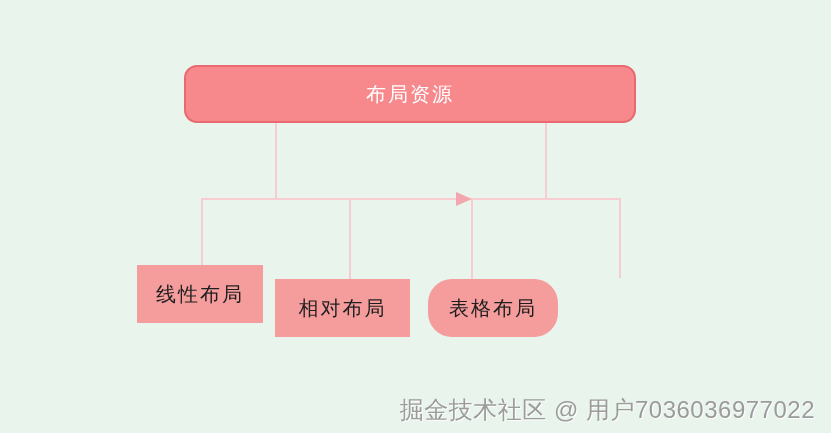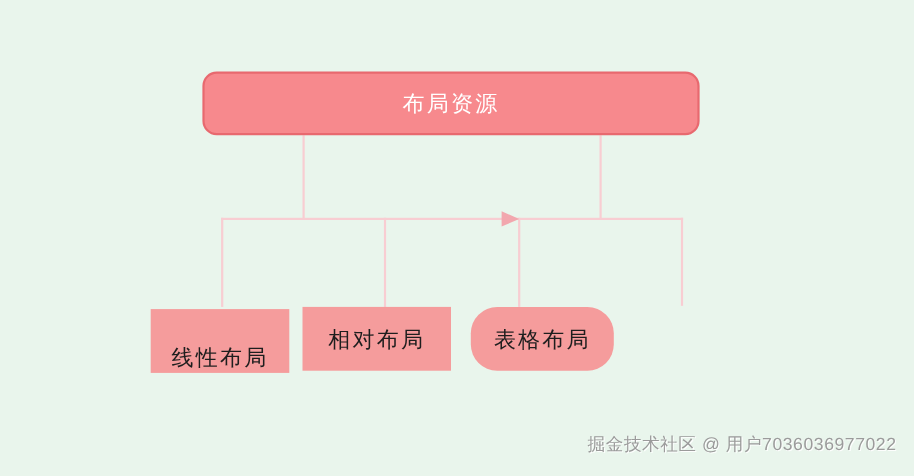--- a/index.html
+++ b/index.html
@@ -40,21 +40,21 @@
     width: 452px; height: 58px;
     background: var(--root-fill);
     border: 2px solid var(--root-border);
     border-radius: 13px;
     color: var(--root-text);
   }
   .node-child {
     background: var(--child-fill);
     color: var(--child-text);
   }
-  .n0 { left: 137px; top: 281px; width: 126px; height: 58px; align-items: flex-end; }
+  .n0 { left: 137px; top: 265px; width: 126px; height: 58px; }
   .n1 { left: 275px; top: 279px; width: 135px; height: 58px; text-align: center; }
   .n2 { left: 428px; top: 279px; width: 130px; height: 58px; border-radius: 24px; }
   .n3 { left: 562px; top: 278px; width: 131px; height: 57px; }
   .line {
     position: absolute;
     background: var(--connector);
   }
   .v-root-left  { left: 275px; top: 123px; width: 2px; height: 77px; }
   .v-root-right { left: 545px; top: 123px; width: 2px; height: 77px; }
   .h-bus        { left: 201px; top: 198px; width: 420px; height: 2px; }
@@ -66,21 +66,21 @@
     position: absolute;
     left: 456px; top: 192px;
     width: 0; height: 0;
     border-top: 7px solid transparent;
     border-bottom: 7px solid transparent;
     border-left: 16px solid var(--arrow);
   }
   .watermark {
     position: absolute;
     right: 13px; top: 394px;
-    font-size: 16px;
+    font-size: 24px;
     color: var(--watermark-text);
     text-shadow: 1px 1px 0 rgba(255,255,255,0.9);
     white-space: nowrap;
     letter-spacing: 0.5px;
   }
 </style>
 </head>
 <body>
 
 <div class="canvas">

